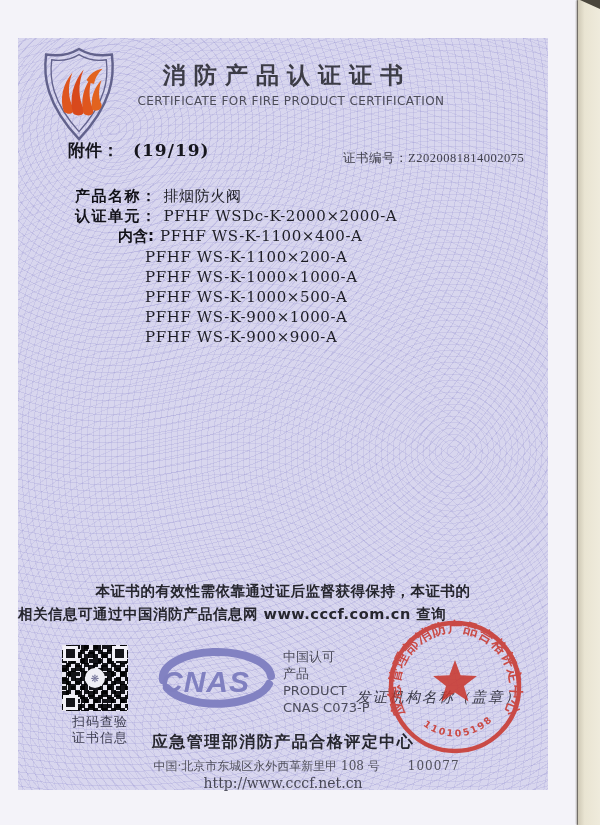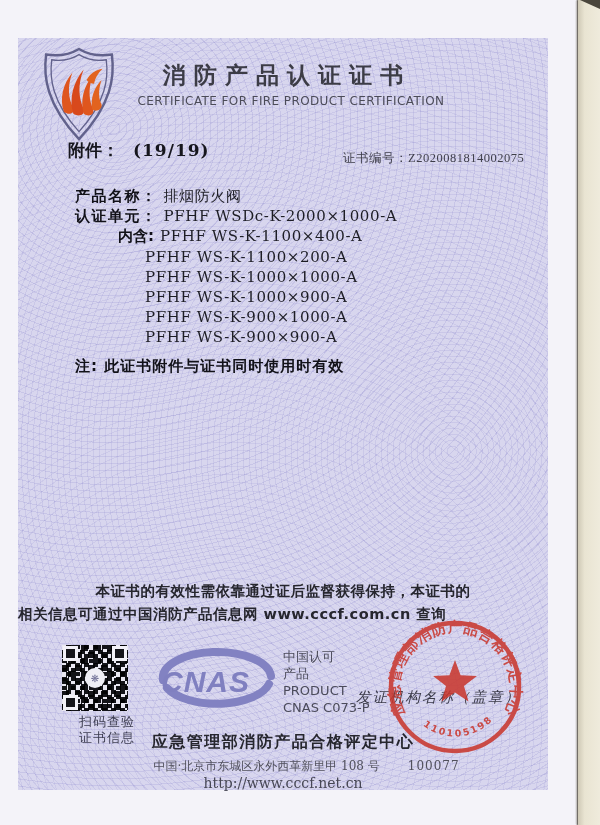--- a/index.html
+++ b/index.html
@@ -56,21 +56,21 @@
     background:
       repeating-conic-gradient(#15151a 0% 25%, rgba(244,243,249,.9) 0% 50%),
       repeating-conic-gradient(#15151a 0% 25%, #f2f1f7 0% 50%);
     background-size:9px 9px,13px 13px;background-blend-mode:multiply;}
   .finder{position:absolute;width:15px;height:15px;background:#15151a;
     box-shadow:inset 0 0 0 3px #f2f1f7, inset 0 0 0 6px #15151a;}
   .f-tl{left:1px;top:1px;} .f-tr{right:1px;top:1px;} .f-bl{left:1px;bottom:1px;}
   .qr-center{position:absolute;left:23px;top:23px;width:20px;height:20px;border-radius:50%;
     background:#efeef5;display:flex;align-items:center;justify-content:center;
     font-size:10px;color:#6a6a92;}
-  .qr-caption{position:absolute;left:44px;top:676px;width:90px;text-align:center;
+  .qr-caption{position:absolute;left:37px;top:676px;width:90px;text-align:center;
     font-size:13px;line-height:16px;letter-spacing:1px;color:#3e3e52;}
   
   .cnas{position:absolute;left:137px;top:608px;width:122px;height:62px;}
   .accr{position:absolute;left:265px;top:610px;font-size:13px;line-height:17px;color:#4b4b5a;}
   
   .stamp-overlay{position:absolute;left:338px;top:650px;width:200px;
     font-family:"DejaVu Serif","Liberation Serif",serif;font-style:italic;
     font-size:14.5px;letter-spacing:2px;color:#3a3a48;white-space:nowrap;}
   .stamp{position:absolute;left:367px;top:579px;width:140px;height:140px;opacity:.87;}
   
@@ -110,31 +110,30 @@
     </div>
     <div class="certno">
       <span>证书编号：</span><span>Z2020081814002075</span>
     </div>
 
     <div class="info">
       <div class="row">
         <span class="lab">产品名称：</span><span class="gap"></span><span class="val-code">排烟防火阀</span>
       </div>
       <div class="row">
-        <span class="lab">认证单元：</span><span class="gap"></span><span class="val-code">PFHF WSDc-K-2000×1000-A</span>
+        <span class="lab">认证单元：</span><span class="gap"></span><span class="val-code">PFHF WSDc-K-2000×2000-A</span>
       </div>
       <div class="row">
         <span class="sub-lab">内含:</span><span class="gap"></span><span class="val-code">PFHF WS-K-1100×400-A</span>
       </div>
       <div class="row indent"><span class="val-code">PFHF WS-K-1100×200-A</span></div>
       <div class="row indent"><span class="val-code">PFHF WS-K-1000×1000-A</span></div>
-      <div class="row indent"><span class="val-code">PFHF WS-K-1000×900-A</span></div>
+      <div class="row indent"><span class="val-code">PFHF WS-K-1000×500-A</span></div>
       <div class="row indent"><span class="val-code">PFHF WS-K-900×1000-A</span></div>
       <div class="row indent"><span class="val-code">PFHF WS-K-900×900-A</span></div>
-      <div class="note">注: 此证书附件与证书同时使用时有效</div>
     </div>
 
     <div class="notice1">本证书的有效性需依靠通过证后监督获得保持，本证书的</div>
     <div class="notice2">相关信息可通过中国消防产品信息网 www.cccf.com.cn 查询</div>
 
     <div class="qr">
       <div class="finder f-tl"></div>
       <div class="finder f-tr"></div>
       <div class="finder f-bl"></div>
       <div class="qr-center">❋</div>

